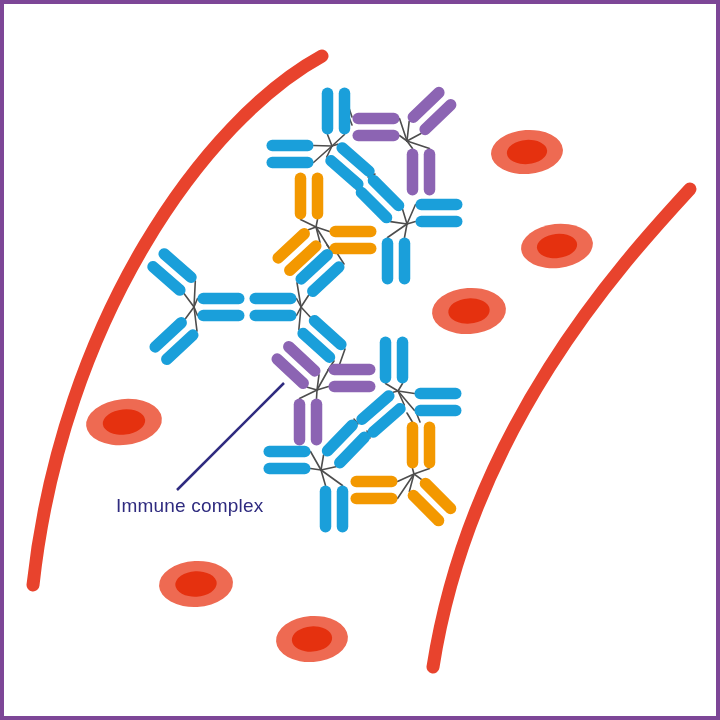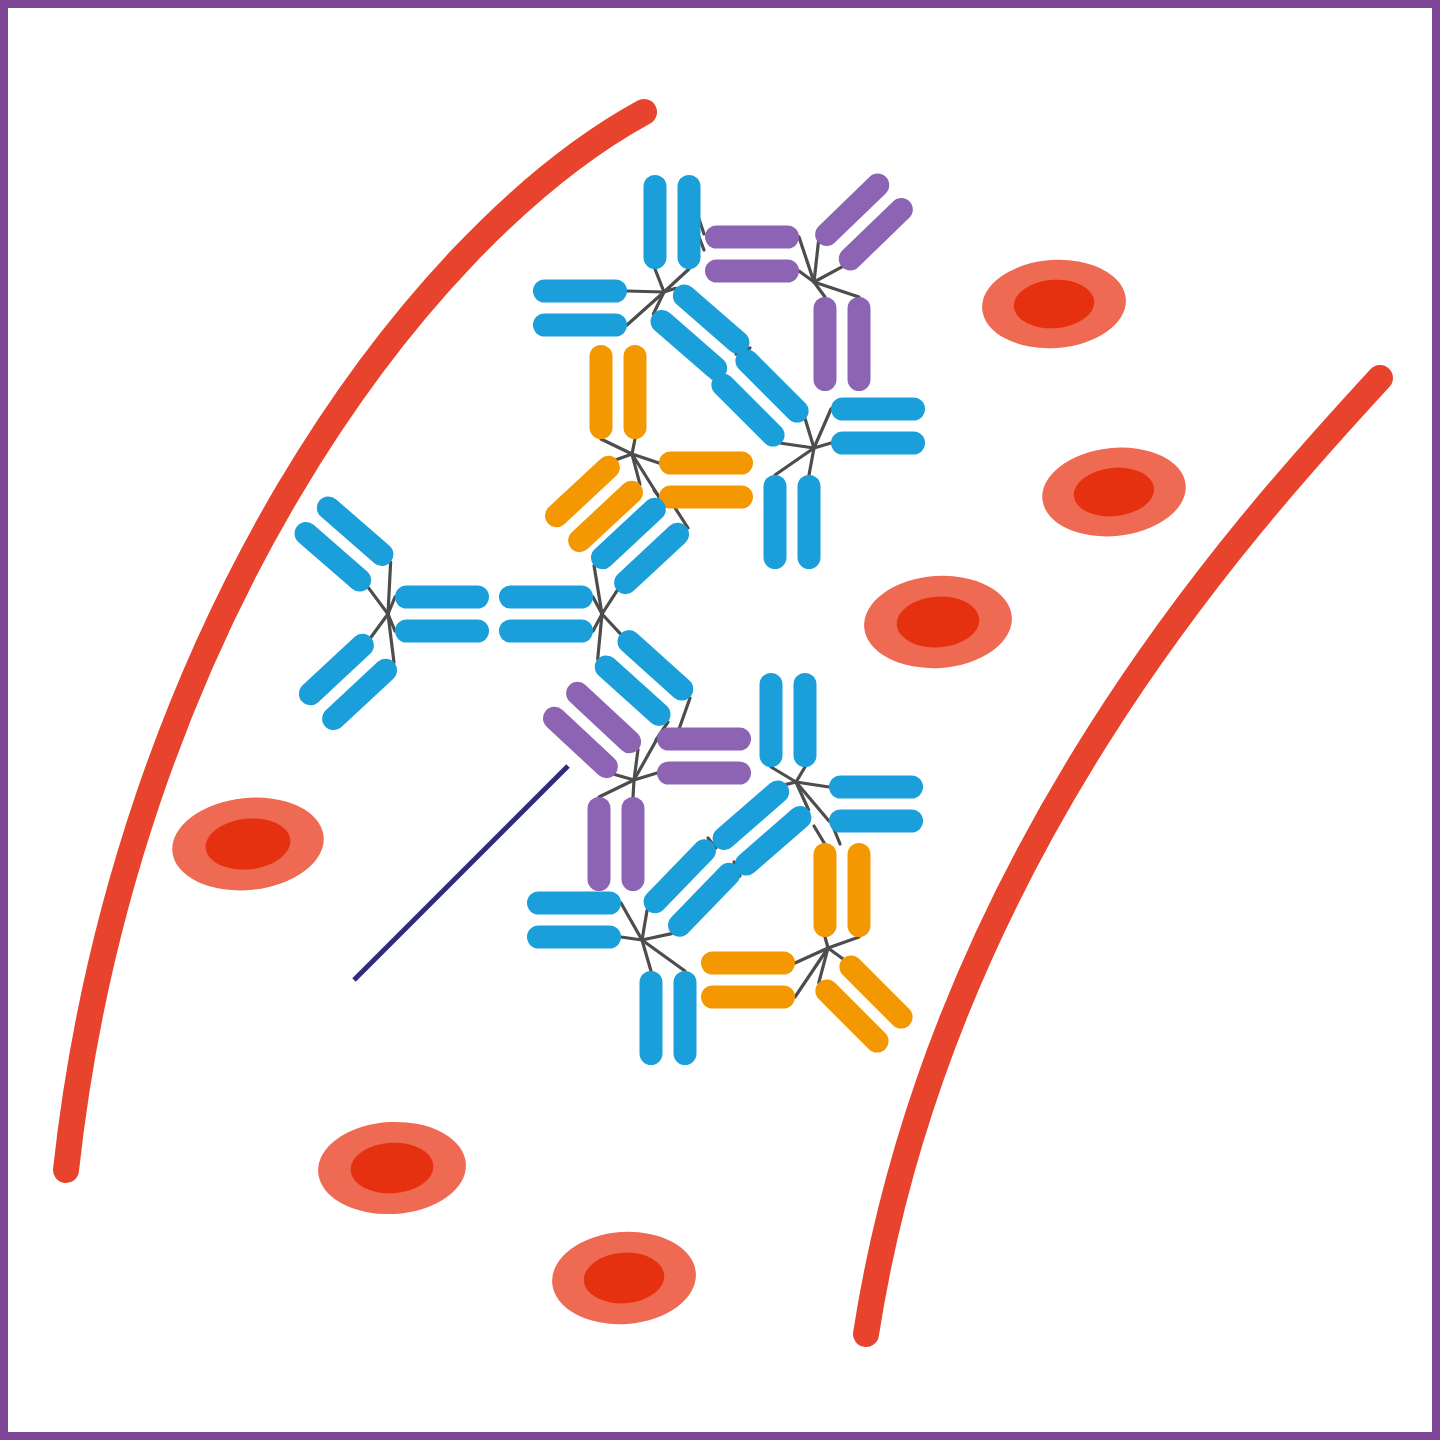--- a/index.html
+++ b/index.html
@@ -247,14 +247,15 @@
           <rect x="359.75" y="466.5" width="11.5" height="47" rx="5.75" fill="#f39800"></rect>
           <rect x="376.75" y="466.5" width="11.5" height="47" rx="5.75" fill="#f39800"></rect>
         </g>
         <g transform="rotate(-45 432 502)">
           <rect x="417.75" y="478.5" width="11.5" height="47" rx="5.75" fill="#f39800"></rect>
           <rect x="434.75" y="478.5" width="11.5" height="47" rx="5.75" fill="#f39800"></rect>
         </g>
       </g>
       <line x1="177" y1="490" x2="284" y2="383" stroke="#2f2b7f" stroke-width="2.5"></line>
     </svg>
+  <div class="label" id="label" style="left: 116px; top: 495px; color: rgb(47, 43, 127);">Immune complex</div>
   <div class="frame" style="border-color: rgb(125, 70, 151);"></div>
 </div>
 
 </body></html>

